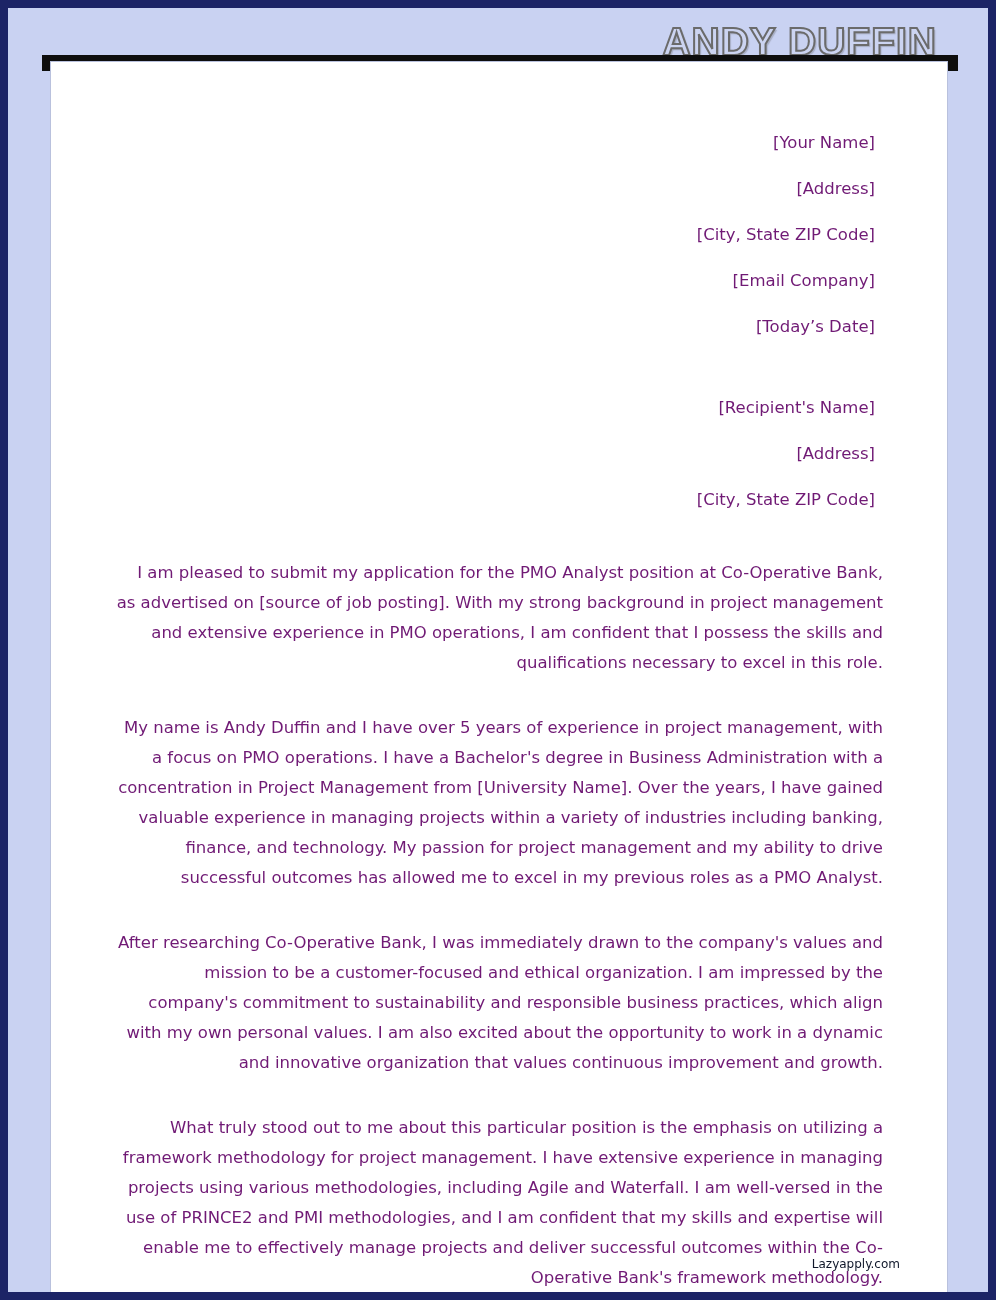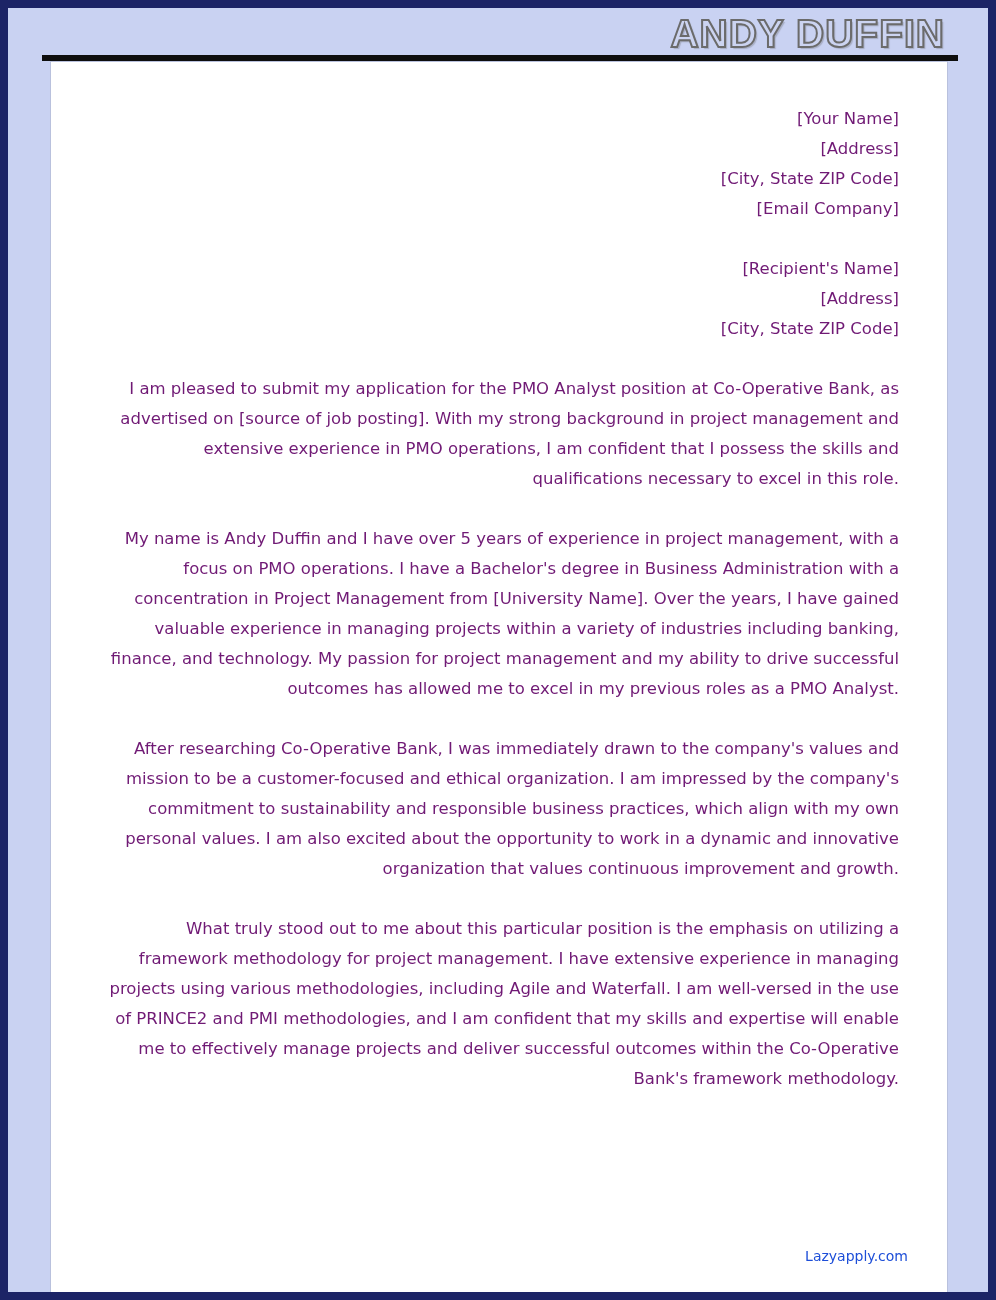--- a/index.html
+++ b/index.html
@@ -1,15 +1,15 @@
 <!DOCTYPE html>
 <html><head>
 <meta charset="utf-8">
 <style>
-  * { margin: 0; padding: 0; box-sizing: border-box; }
+  * { margin: 0; padding: 8px; box-sizing: border-box; }
   html, body {
     width: 996px; height: 1300px;
     overflow: hidden;
     font-family: "DejaVu Sans", sans-serif;
   }
   body { background: #1c2466; }
 
   .canvas {
     position: absolute;
     inset: 0;
@@ -59,49 +59,50 @@
     font-size: 16.5px;
     line-height: 30px;
     text-align: right;
   }
 
   .address-block p,
   .salutation { line-height: 30px; }
 
   .recipient-block,
   .salutation,
-  .letter .para { margin-top: 30px; }
+  .letter .para { margin-top: 19px; }
 
   .watermark {
     position: absolute;
     top: 1239px;
     right: 80px;
-    font-size: 14px;
+    font-size: 12px;
     line-height: 18px;
-    color: #1d4ed8;
+    color: #0f172a;
     font-family: "DejaVu Sans", sans-serif;
   }
 </style>
 </head>
 <body>
 
 <div class="canvas">
 
   <div class="header-name">ANDY DUFFIN</div>
 
   <div class="rule"></div>
 
   <div class="page">
     <div class="letter">
 
       <div class="address-block sender-block">
         <p>[Your Name]</p>
         <p>[Address]</p>
         <p>[City, State ZIP Code]</p>
         <p>[Email Company]</p>
+        <p>[Today’s Date]</p>
       </div>
 
       <div class="address-block recipient-block">
         <p>[Recipient's Name]</p>
         <p>[Address]</p>
         <p>[City, State ZIP Code]</p>
       </div>
 
 
       <p class="para">I am pleased to submit my application for the PMO Analyst position at Co-Operative Bank, as advertised on [source of job posting]. With my strong background in project management and extensive experience in PMO operations, I am confident that I possess the skills and qualifications necessary to excel in this role.</p>

